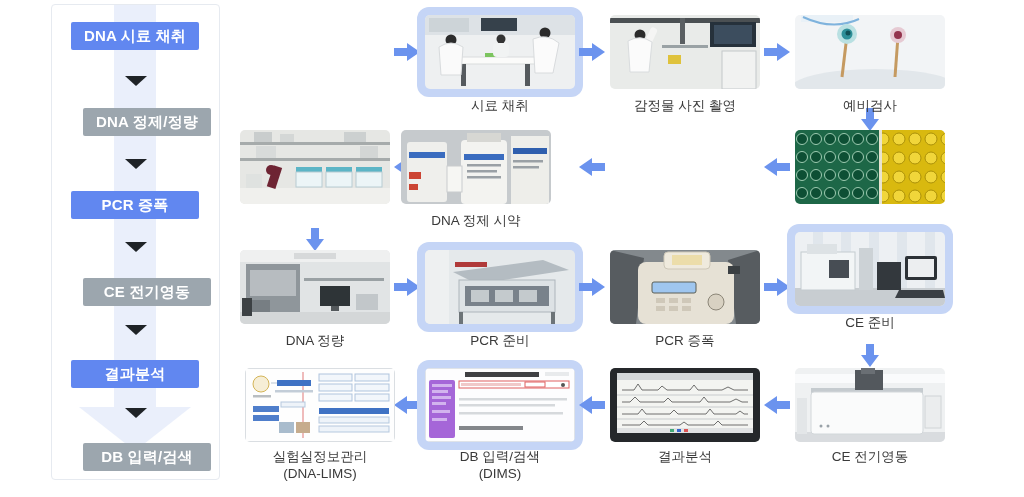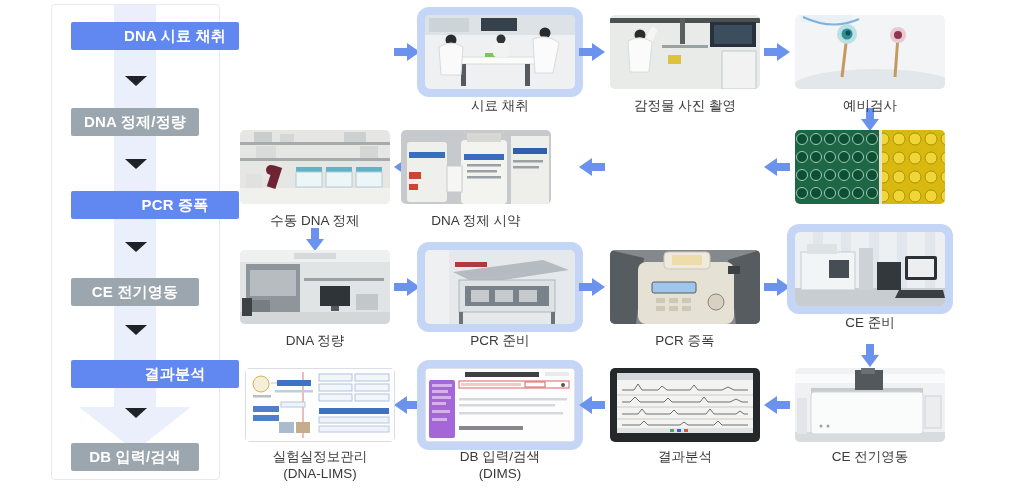--- a/index.html
+++ b/index.html
@@ -13,21 +13,21 @@
   
   .sidebar{position:absolute;left:51px;top:4px;width:167px;height:474px;
            border:1px solid #e6eaf0;border-radius:4px;}
   .bg-arrow-stem{position:absolute;left:62px;top:0;width:42px;height:402px;background:var(--bg-arrow-blue);}
   .bg-arrow-head{position:absolute;left:27px;top:402px;width:0;height:0;
                  border-left:56px solid transparent;border-right:56px solid transparent;
                  border-top:44px solid var(--bg-arrow-blue);}
   .step{position:absolute;left:19px;width:128px;height:28px;border-radius:2px;
         display:flex;align-items:center;justify-content:center;
         color:var(--step-text);font-size:15px;font-weight:bold;letter-spacing:.2px;z-index:2;}
-  .s-blue{background:var(--accent-blue);padding-left:40px;} .s-gray{background:var(--step-gray);}
+  .s-blue{background:var(--accent-blue);} .s-gray{background:var(--step-gray);margin-left:12px;}
   .tri{position:absolute;left:50%;transform:translateX(-50%);width:0;height:0;z-index:2;
        border-left:11px solid transparent;border-right:11px solid transparent;
        border-top:10px solid var(--triangle-dark);}
   
   .cell{position:absolute;width:166px;height:132px;}
   .cell.hl::before{content:"";position:absolute;left:0;top:0;width:166px;height:90px;
                    background:var(--highlight-blue);border-radius:12px;}
   .photo{position:absolute;left:8px;top:8px;width:150px;height:74px;border-radius:5px;
          overflow:hidden;z-index:1;}
   .photo svg{display:block;width:100%;height:100%;}
@@ -168,21 +168,20 @@
           <rect x="56" y="42" width="26" height="15" fill="#ecf5f7" stroke="#b8ccd2"></rect>
         <rect x="86" y="37" width="26" height="6" fill="#5cb5c6"></rect>
           <rect x="86" y="42" width="26" height="15" fill="#ecf5f7" stroke="#b8ccd2"></rect>
         <rect x="116" y="37" width="26" height="6" fill="#5cb5c6"></rect>
           <rect x="116" y="42" width="26" height="15" fill="#ecf5f7" stroke="#b8ccd2"></rect>
         <rect x="30" y="36" width="9" height="22" fill="#6e2433" transform="rotate(18 34 47)"></rect>
           <circle cx="31" cy="40" r="5" fill="#6e2433"></circle>
         <rect x="6" y="44" width="16" height="14" fill="#dfe2e0"></rect>
       </svg>
     </div>
-    <div class="caption">수동 DNA 정제</div>
   </div>
 
   <div class="arrow al" style="left:394px;top:158px">
       <span class="stem"></span>
       <span class="head"></span>
     </div>
 
   <div class="cell" style="left:393px;top:122px">
     <div class="photo">
       <svg viewBox="0 0 150 74" preserveAspectRatio="none">

